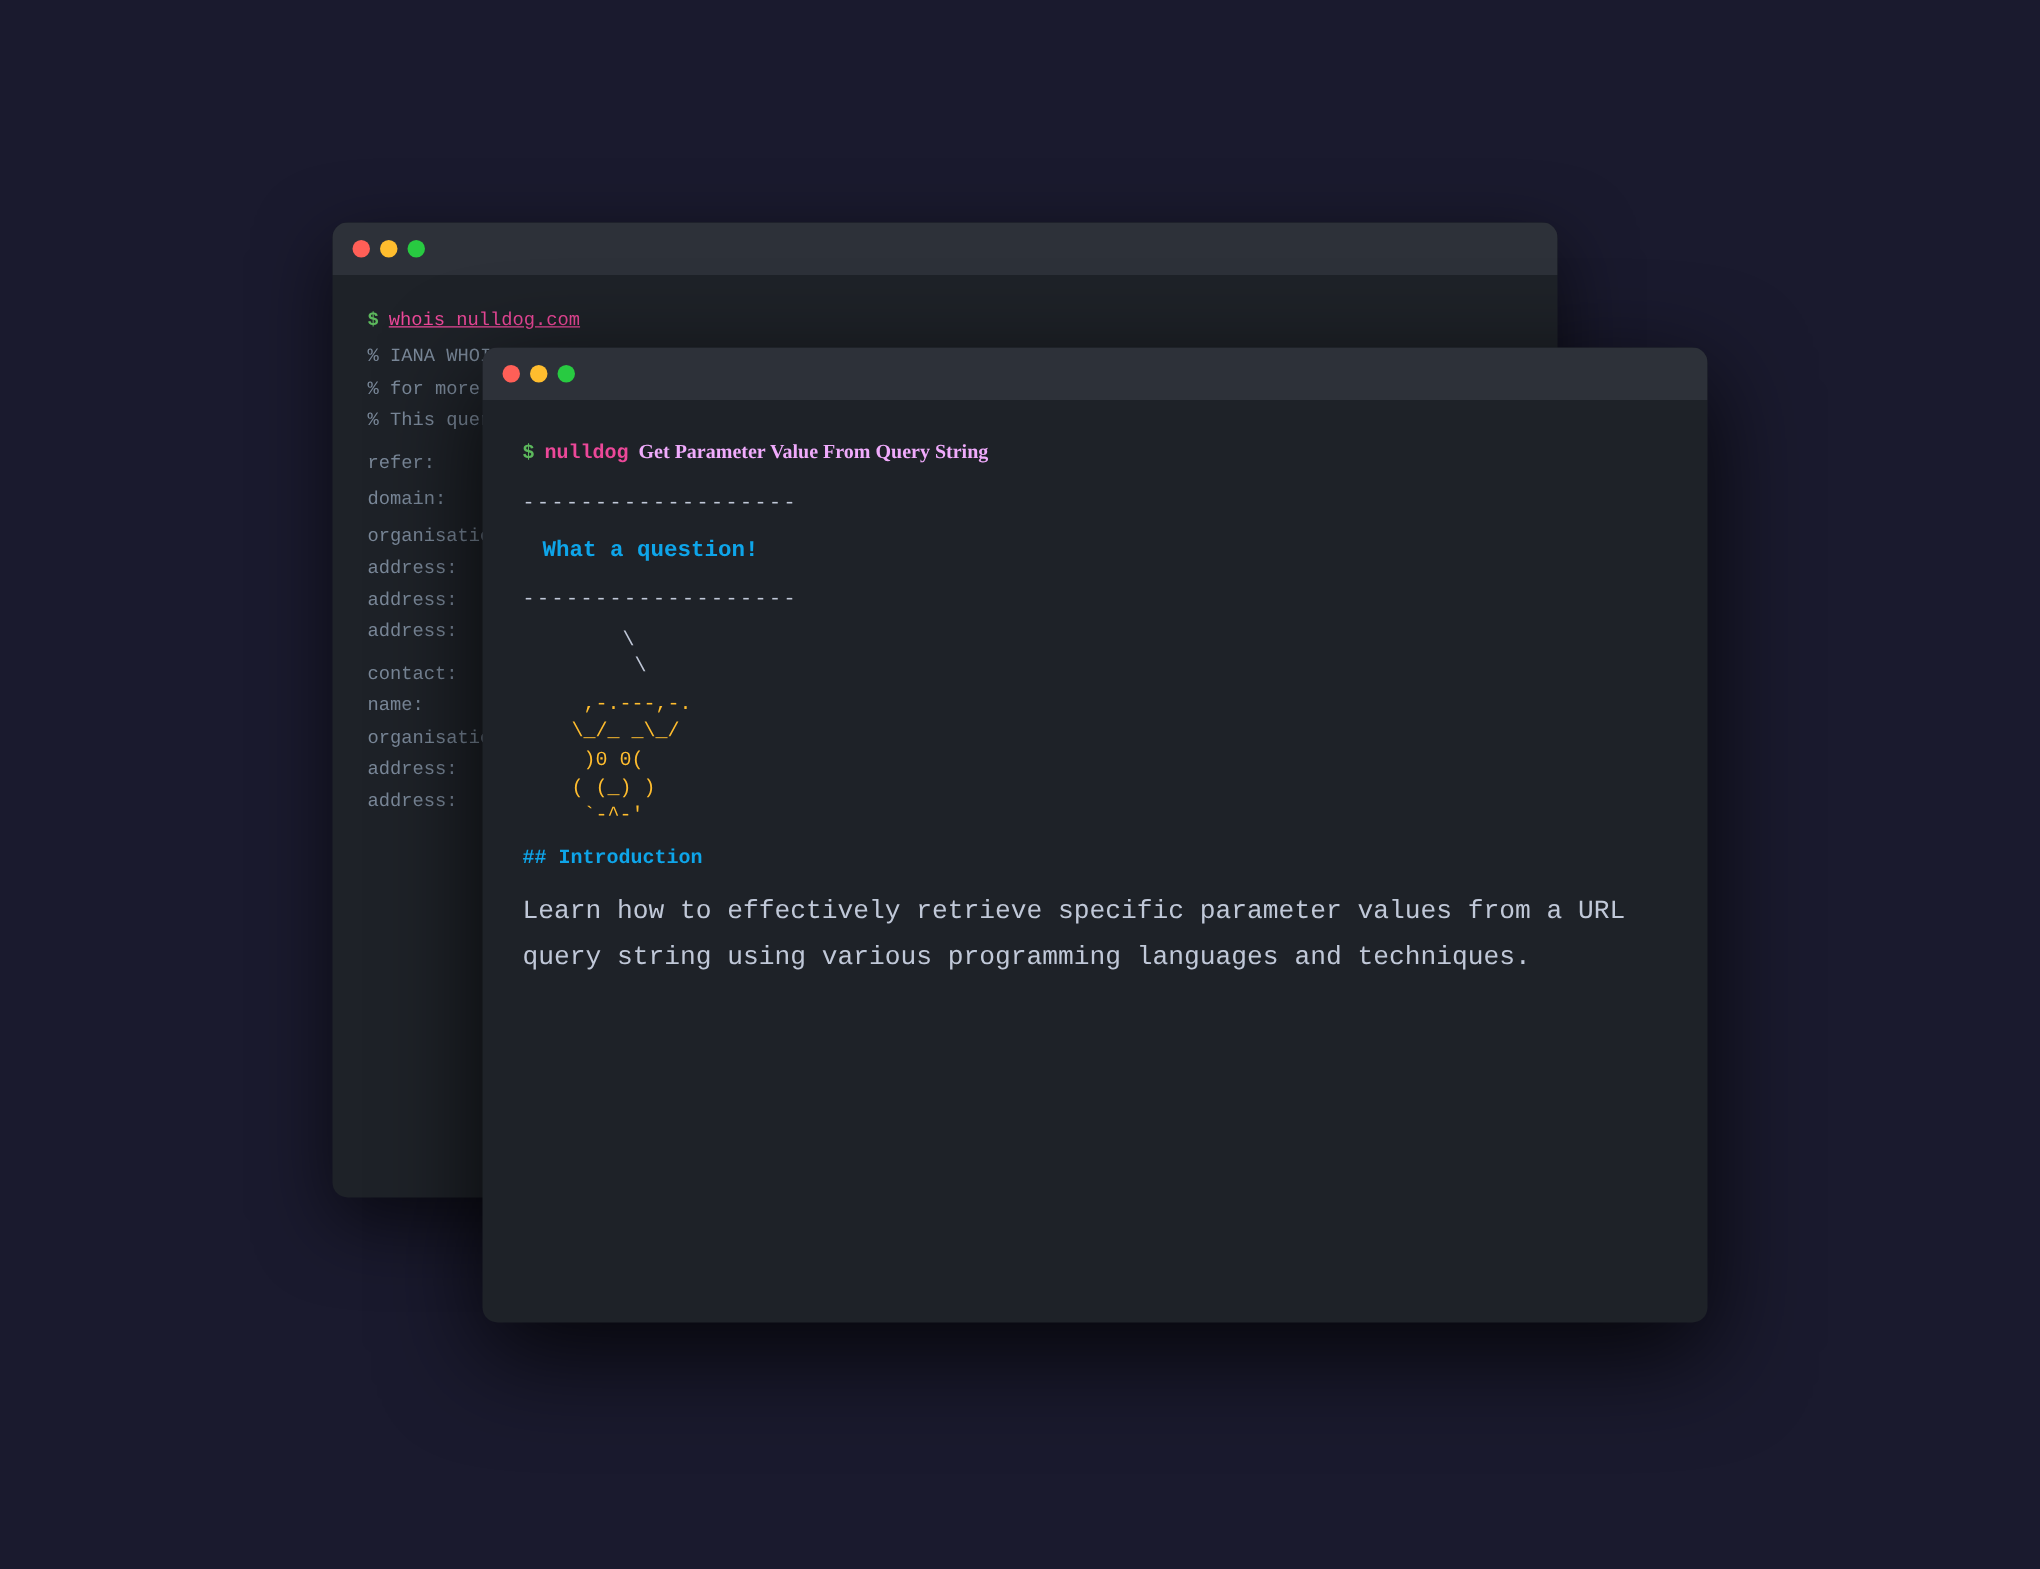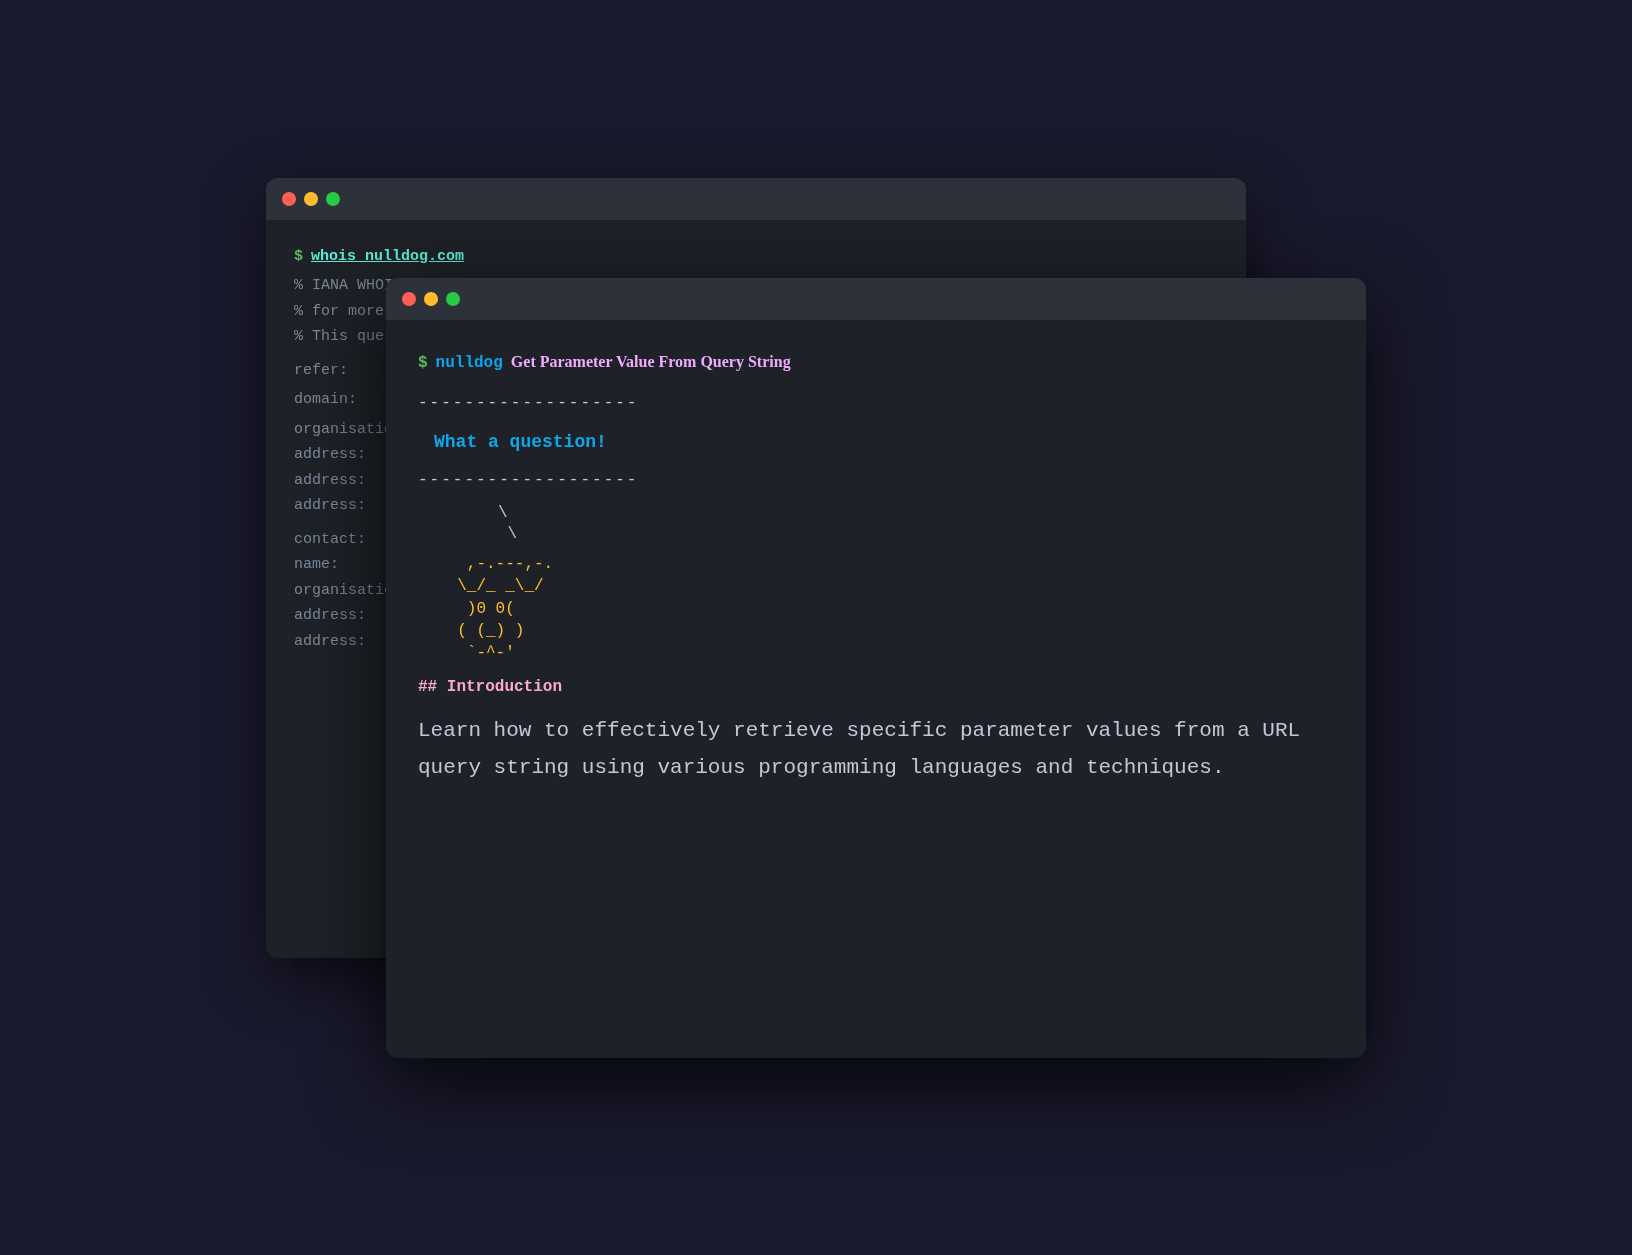--- a/index.html
+++ b/index.html
@@ -87,22 +87,22 @@
       gap: 8px;
       margin-bottom: 4px;
     }
 
     .prompt-dollar {
       color: #5cb85c;
       font-weight: bold;
     }
 
     .cmd-highlight {
-      color: #5eead4;
-      font-weight: bold;
+      color: #ec4899;
+      font-weight: normal;
       text-decoration: underline;
     }
 
     .comment-line {
       color: #7a8899;
     }
 
     .field-line {
       display: flex;
       gap: 0;
@@ -130,21 +130,21 @@
       margin-bottom: 12px;
     }
 
     .overlay-title-text {
       color: #f0abfc;
       font-weight: bold;
       font-family: Liberation Serif, serif;
     }
 
     .overlay-cmd-name {
-      color: #0ea5e9;
+      color: #ec4899;
       font-weight: bold;
     }
 
     .separator-line {
       color: #c0c8d8;
       margin: 8px 0;
       letter-spacing: 2px;
     }
 
     .what-a-question {
@@ -156,21 +156,21 @@
 
     .ascii-art {
       color: #ffbd2e;
       font-size: 16px;
       line-height: 1.4;
       margin: 8px 0 8px 20px;
       white-space: pre;
     }
 
     .intro-heading {
-      color: #f9a8d4;
+      color: #0ea5e9;
       font-weight: bold;
       margin-bottom: 10px;
     }
 
     .intro-text {
       color: #c0c8d8;
       font-size: 21px;
       line-height: 1.8;
     }
   </style>

